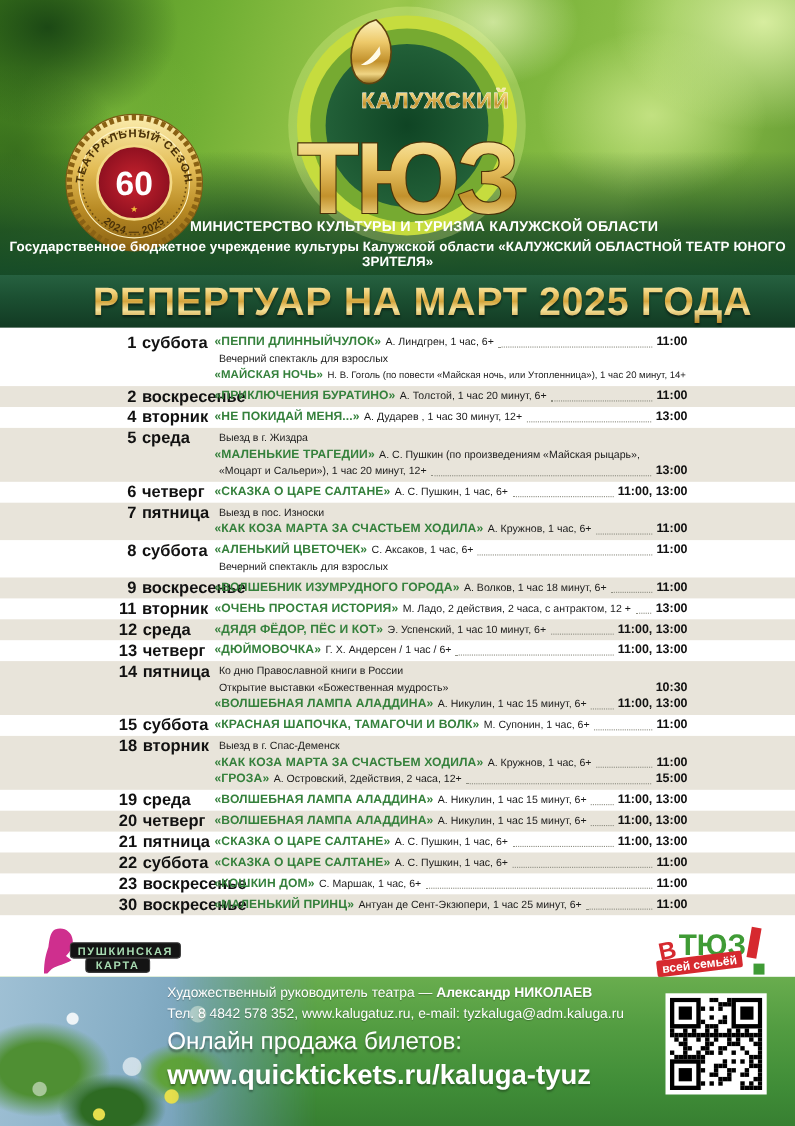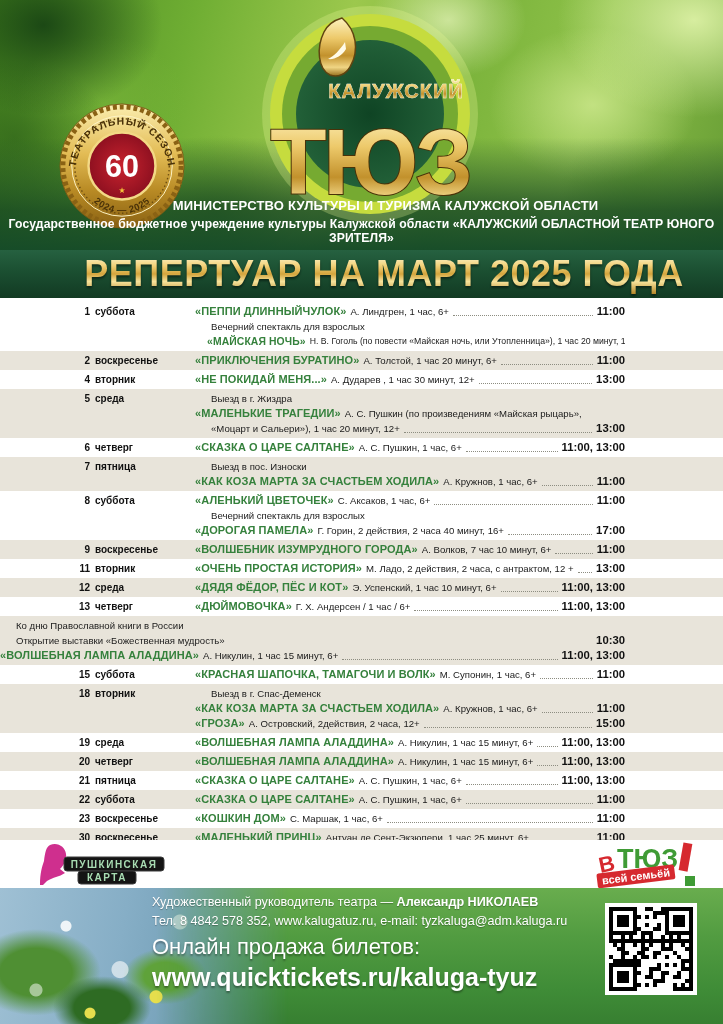--- a/index.html
+++ b/index.html
@@ -31,29 +31,29 @@
     background:linear-gradient(180deg,#266140 0%,#1b4f31 45%,#123a23 100%);}
   .gold-title{font-weight:800;font-size:36px;letter-spacing:.5px;display:inline-block;
     background:linear-gradient(180deg,#fdf6d0 5%,#f2d27a 30%,#d4a53d 50%,#f7e39b 68%,#b07f1e 100%);
     -webkit-background-clip:text;background-clip:text;color:transparent;
     filter:drop-shadow(0 2px 1px rgba(0,0,0,.45));margin-left:45px;}
 
   
   .schedule{flex:1;background:#fff;padding-top:4px;overflow:hidden;}
   .row{display:flex;padding:2px 0;}
   .row.alt{background:#e8e4da;}
-  .date{width:195px;flex:none;box-sizing:border-box;padding-left:74px;font-weight:bold;
-        font-size:10px;line-height:15px;color:#111;white-space:nowrap;}
+  .date{width:195px;flex:none;box-sizing:border-box;padding-left:108px;font-weight:bold;
+        font-size:15px;line-height:15px;color:#111;white-space:nowrap;}
   .num{display:inline-block;min-width:16px;text-align:right;margin-right:5px;}
   .lines{flex:1;box-sizing:border-box;padding-right:98px;min-width:0;}
   .line{display:flex;align-items:center;line-height:15px;height:15px;overflow:hidden;}
   .t{font-weight:bold;font-size:11px;color:#35813c;white-space:nowrap;letter-spacing:.1px;}
   .d{font-size:9.6px;color:#1a1a1a;white-space:nowrap;margin-left:4px;}
-  .d:first-child{margin-left:16px;}
-  .line.small .t{font-size:10.4px;margin-left:12px;}
+  .d:first-child{margin-left:4px;}
+  .line.small .t{font-size:10.4px;}
   .line.small .d{font-size:8.7px;}
   .dots{flex:1;min-width:10px;border-bottom:1.8px dotted #8d8d81;margin:0 4px;align-self:flex-end;margin-bottom:3px;}
   .sp{flex:1;}
   .tm{font-weight:bold;font-size:11.3px;color:#111;white-space:nowrap;}
 
   
   .notice-band{height:48px;flex:none;background:#fff;position:relative;}
   .notice{position:absolute;left:140px;right:130px;top:0;bottom:0;display:flex;align-items:center;justify-content:center;
     font-weight:bold;font-size:15.5px;letter-spacing:.8px;color:#2b7c33;white-space:nowrap;}
   .pushkin{position:absolute;left:38px;top:2px;}
@@ -254,35 +254,29 @@
         <div class="lines">
           <div class="line">
             <span class="t">«АЛЕНЬКИЙ ЦВЕТОЧЕК»</span>
             <span class="d">С. Аксаков, 1 час, 6+</span>
             <div class="dots"></div>
             <span class="tm">11:00</span>
           </div>
           <div class="line">
             <span class="d">Вечерний спектакль для взрослых</span>
           </div>
-          <div class="line">
-            <span class="t">«ДОРОГАЯ ПАМЕЛА»</span>
-            <span class="d">Г. Горин, 2 действия, 2 часа 40 минут, 16+</span>
-            <div class="dots"></div>
-            <span class="tm">17:00</span>
-          </div>
         </div>
       </div>
 
       <div class="row alt">
         <div class="date"><span class="num">9</span><span class="day">воскресенье</span></div>
         <div class="lines">
           <div class="line">
             <span class="t">«ВОЛШЕБНИК ИЗУМРУДНОГО ГОРОДА»</span>
-            <span class="d">А. Волков, 7 час 10 минут, 6+</span>
+            <span class="d">А. Волков, 1 час 18 минут, 6+</span>
             <div class="dots"></div>
             <span class="tm">11:00</span>
           </div>
         </div>
       </div>
 
       <div class="row">
         <div class="date"><span class="num">11</span><span class="day">вторник</span></div>
         <div class="lines">
           <div class="line">
@@ -312,20 +306,21 @@
           <div class="line">
             <span class="t">«ДЮЙМОВОЧКА»</span>
             <span class="d">Г. Х. Андерсен / 1 час / 6+</span>
             <div class="dots"></div>
             <span class="tm">11:00, 13:00</span>
           </div>
         </div>
       </div>
 
       <div class="row alt">
+        <div class="date"><span class="num">14</span><span class="day">пятница</span></div>
         <div class="lines">
           <div class="line">
             <span class="d">Ко дню Православной книги в России</span>
           </div>
           <div class="line">
             <span class="d">Открытие выставки «Божественная мудрость»</span>
             <div class="sp"></div>
             <span class="tm">10:30</span>
           </div>
           <div class="line">

